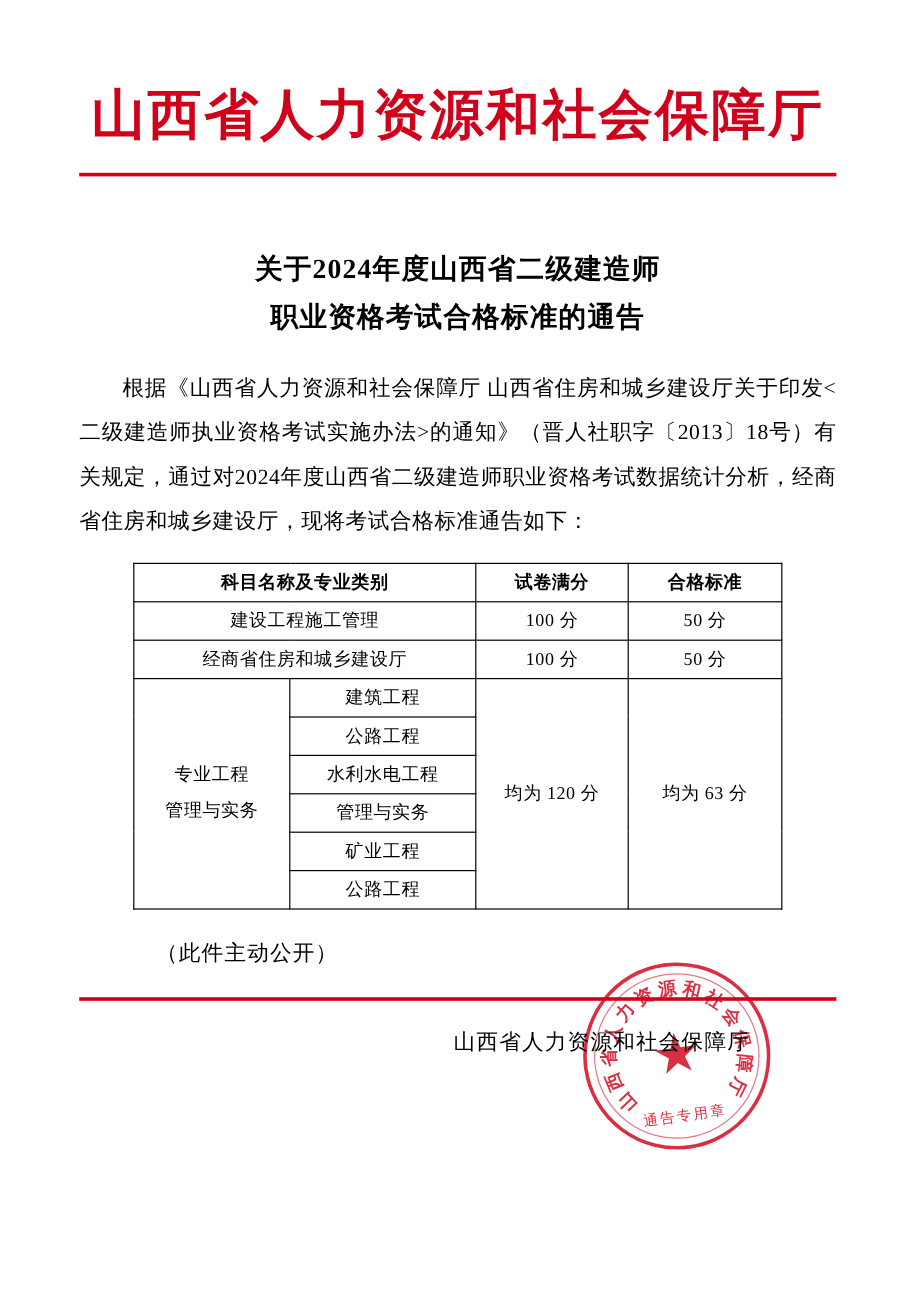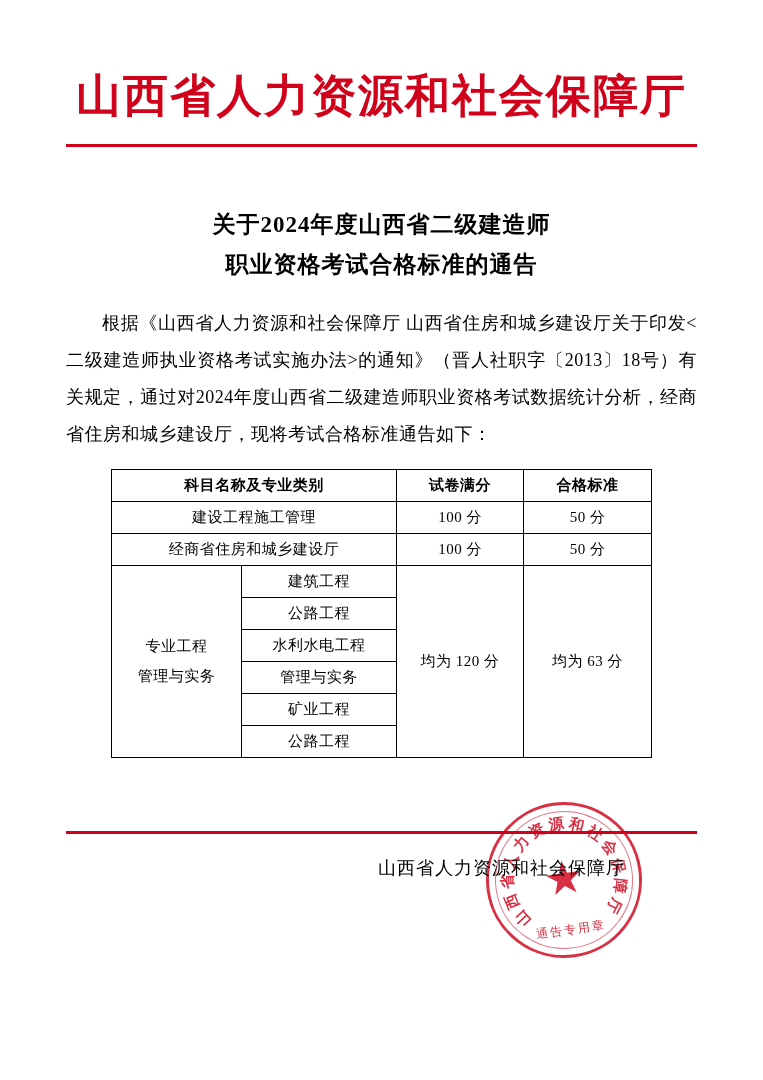--- a/index.html
+++ b/index.html
@@ -280,15 +280,16 @@
           <span style="transform: rotate(35deg) translate(56px) rotate(90deg) translate(-50%, -50%);">厅</span>
         </div>
       <div class="seal-star">★</div>
       <div class="seal-bottom">通告专用章</div>
     </div>
     <div class="sign-lines">
       <div>山西省人力资源和社会保障厅</div>
     </div>
   </div>
 
+  <div class="footer-note">（此件主动公开）</div>
   <div class="footer-rule"></div>
 
 </div>
 
 </body></html>

